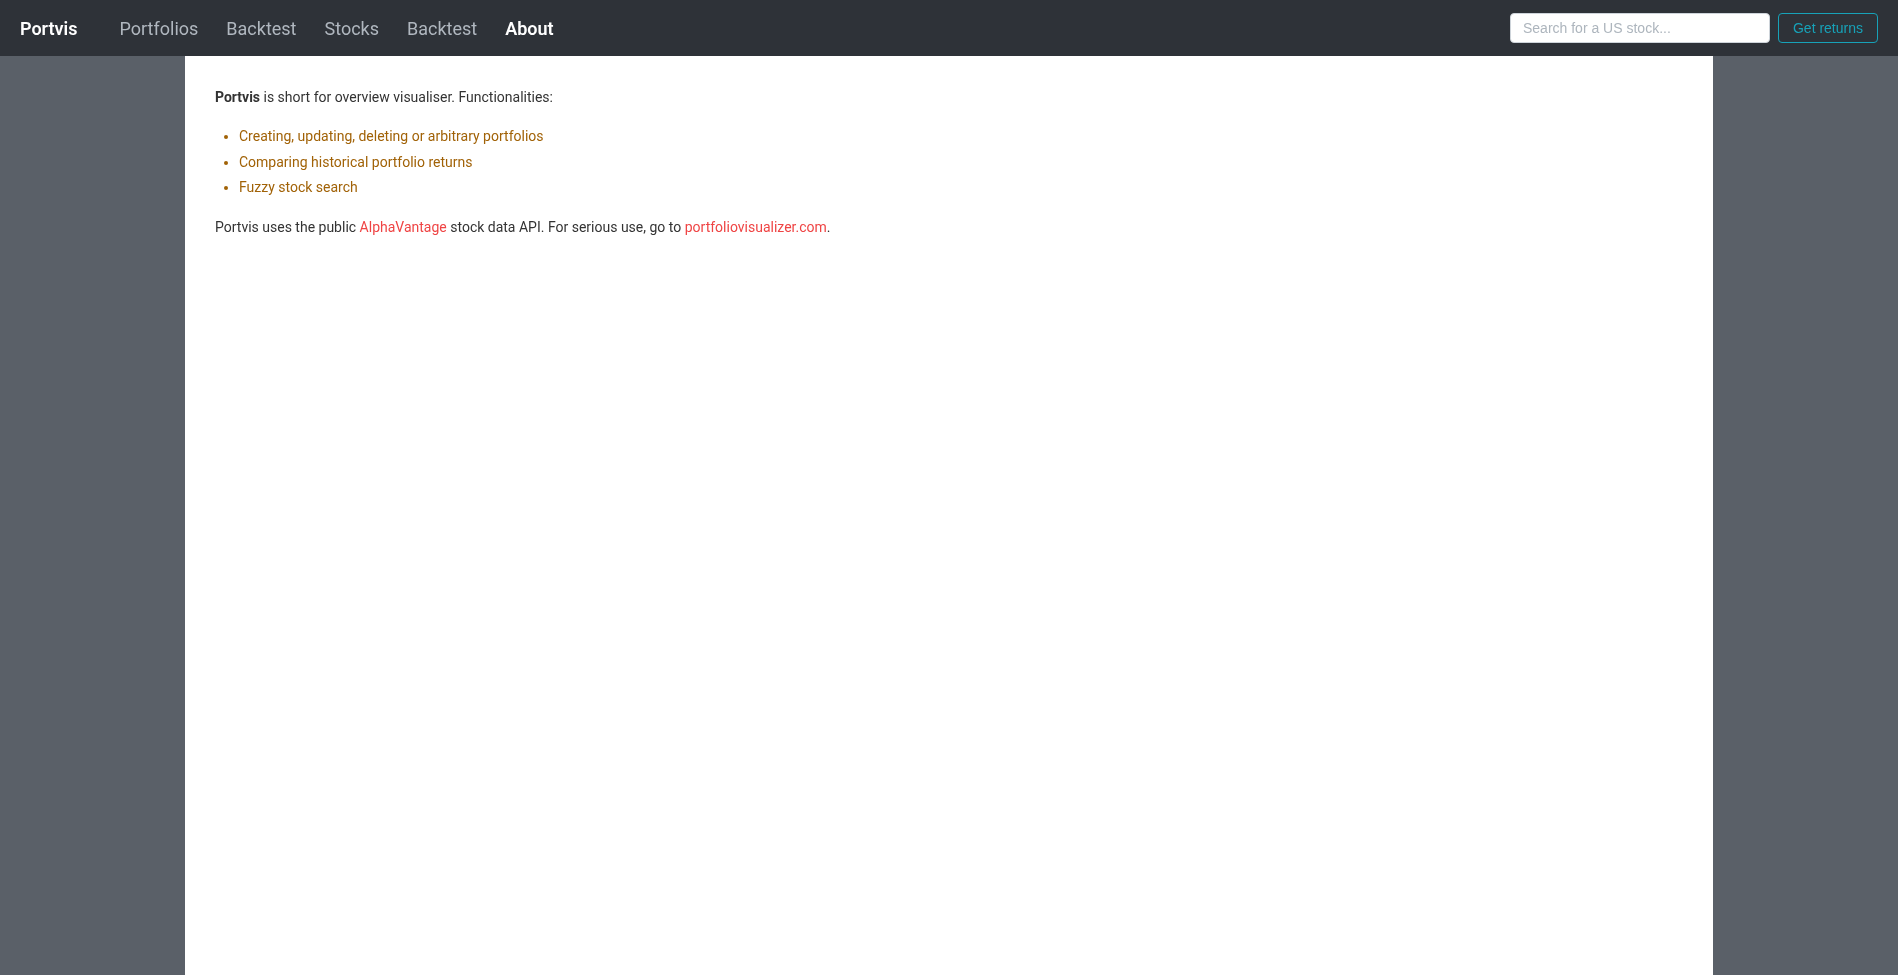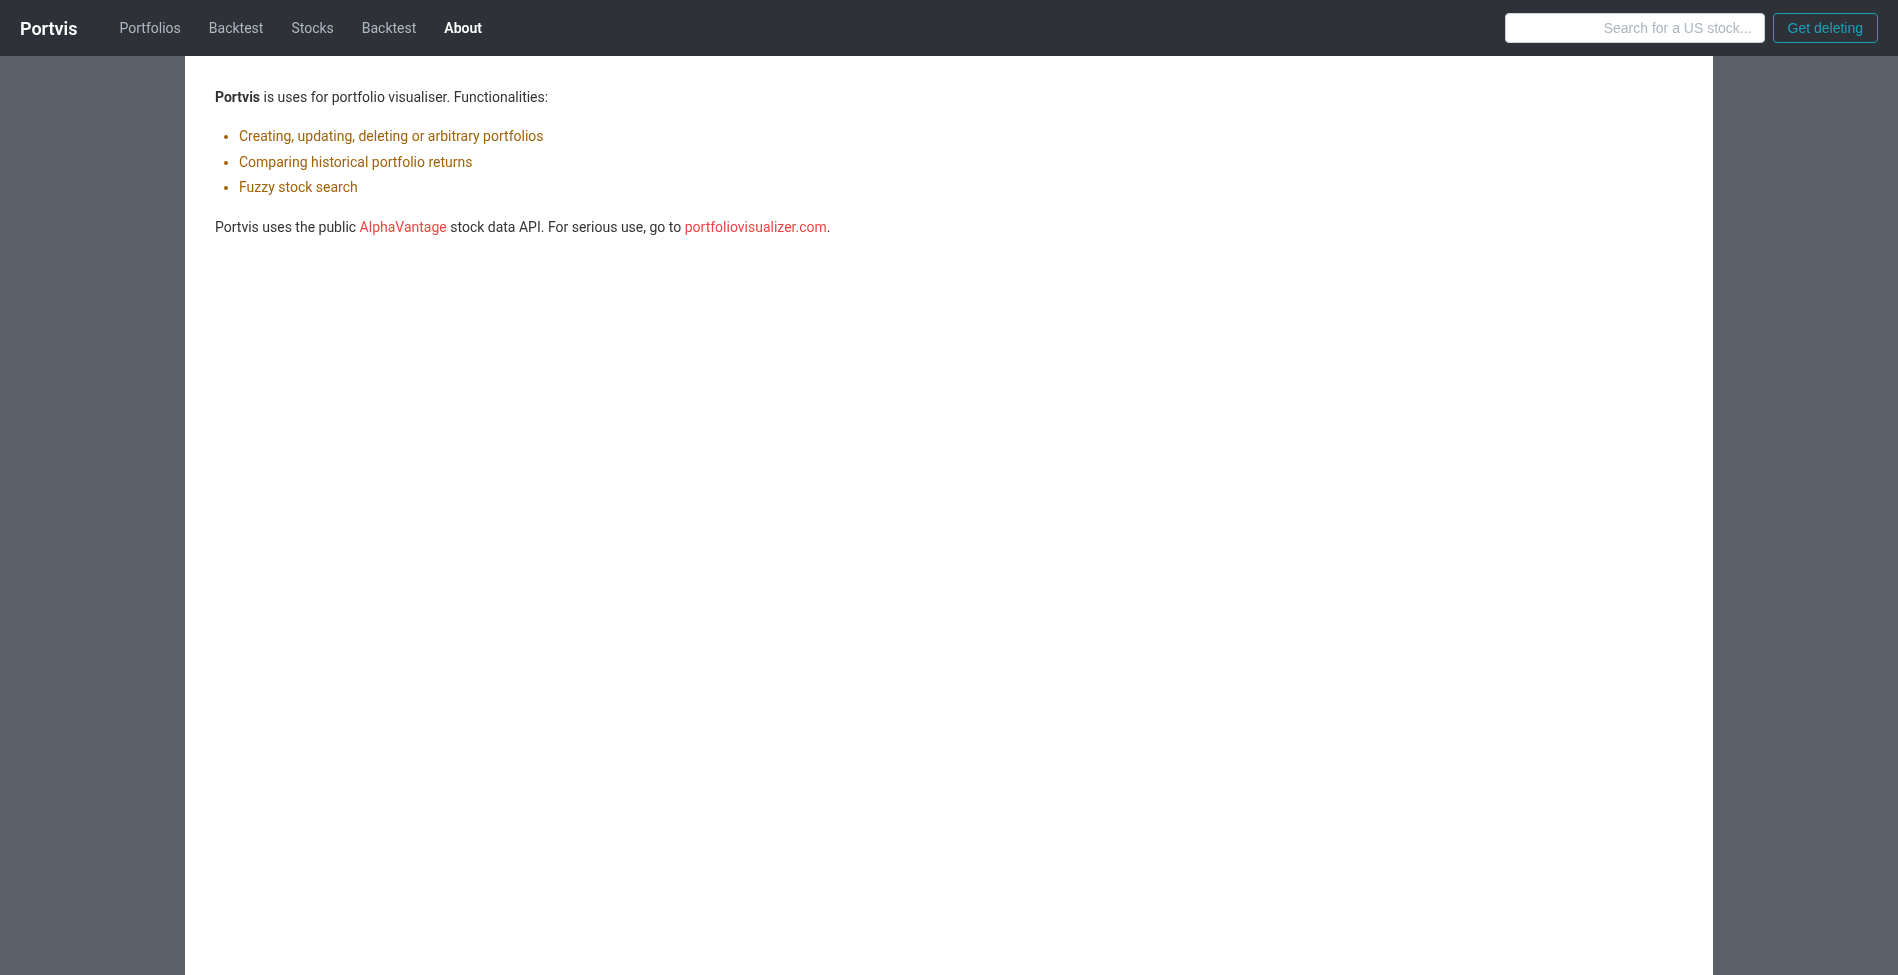--- a/index.html
+++ b/index.html
@@ -36,21 +36,21 @@
 
     .navbar-nav {
       display: flex;
       align-items: center;
       gap: 4px;
       flex: 1;
     }
 
     .nav-item {
       color: #b0b7bf;
-      font-size: 14px;
+      font-size: 18px;
       padding: 6px 12px;
       cursor: pointer;
       text-decoration: none;
       border-radius: 4px;
     }
 
     .nav-item.active {
       color: #ffffff;
       font-weight: 600;
     }
@@ -63,21 +63,20 @@
 
     .search-input {
       background-color: #ffffff;
       border: 1px solid #ced4da;
       border-radius: 4px;
       padding: 6px 12px;
       font-size: 14px;
       color: #6c757d;
       width: 260px;
       outline: none;
-      text-align: right;
     }
 
     .search-input::placeholder {
       color: #adb5bd;
     }
 
     .get-overview-btn {
       background-color: transparent;
       border: 1px solid #17a2b8;
       color: #17a2b8;
@@ -158,31 +157,31 @@
   <div class="navbar-nav">
     <a class="nav-item">Portfolios</a>
     <a class="nav-item">Backtest</a>
     <a class="nav-item">Stocks</a>
     <a class="nav-item">Backtest</a>
     <a class="nav-item active">About</a>
   </div>
 
   <div class="navbar-right">
     <input class="search-input" type="text" placeholder="Search for a US stock..." style="">
-    <button class="get-overview-btn">Get deleting</button>
+    <button class="get-overview-btn">Get returns</button>
   </div>
 </nav>
 
 <div class="page-body">
   <div class="sidebar-left"></div>
 
   <main class="main-content">
 
     <p class="about-intro">
-      <strong>Portvis</strong><span> is uses for portfolio visualiser. Functionalities:</span>
+      <strong>Portvis</strong><span> is short for overview visualiser. Functionalities:</span>
     </p>
 
     <ul class="feature-list">
       <li>Creating, updating, deleting or arbitrary portfolios</li>
       <li>Comparing historical portfolio returns</li>
       <li>Fuzzy stock search</li>
     </ul>
 
     <p class="about-footer">
       <span>Portvis uses the public </span><a class="link-blue">AlphaVantage</a><span> stock data API. For serious use, go to </span><a class="link-blue">portfoliovisualizer.com</a><span>.</span>

